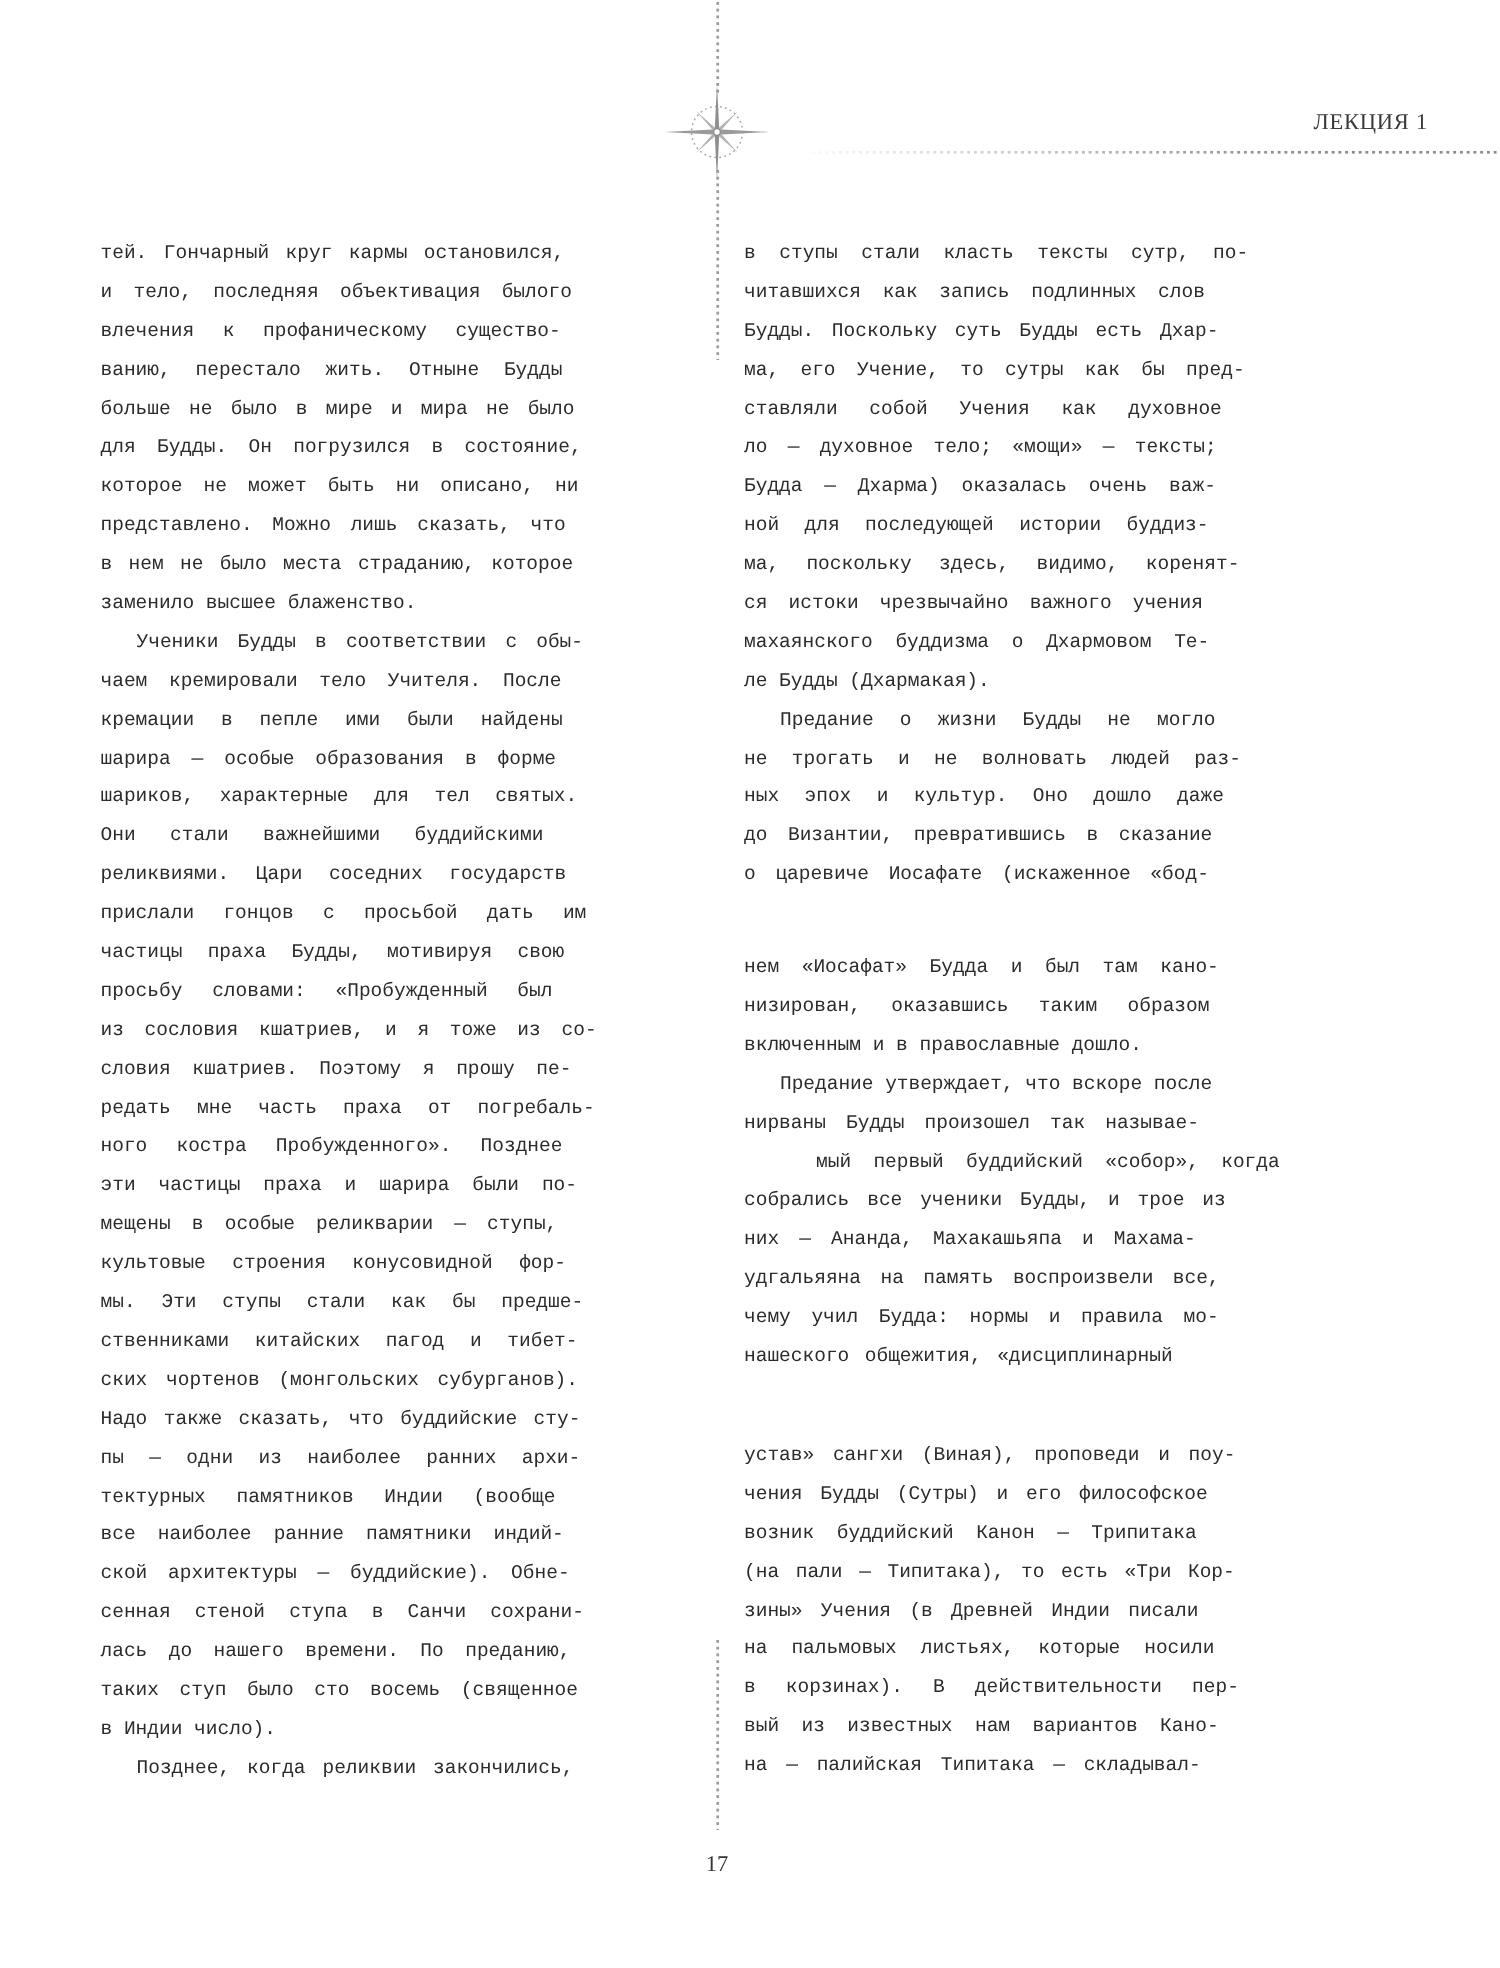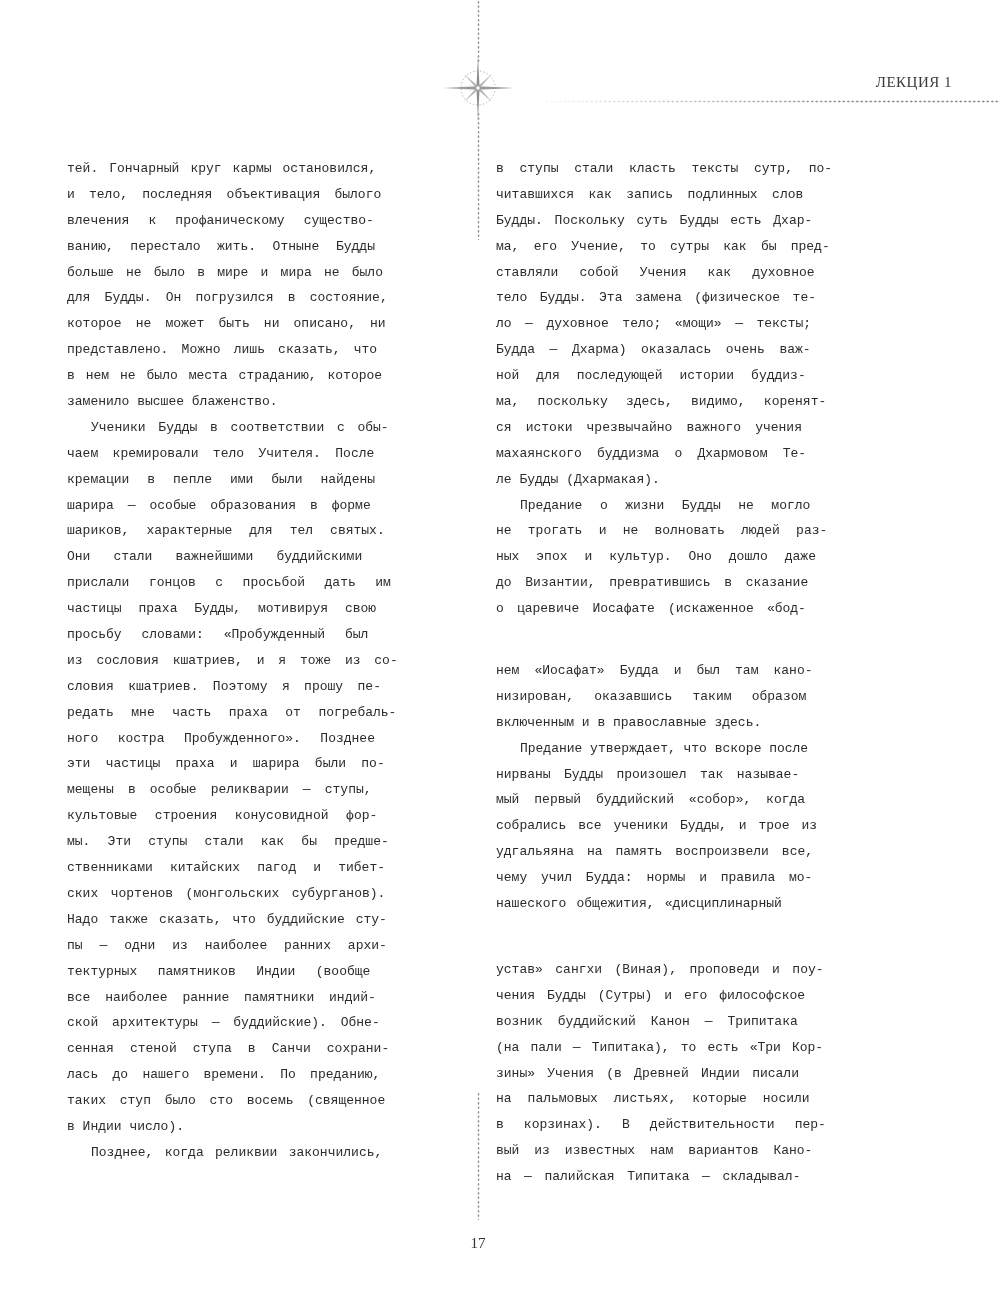--- a/index.html
+++ b/index.html
@@ -78,20 +78,21 @@
       <span class="line" style="word-spacing: 6.29948px; text-align: left; text-align-last: left;">которое не может быть ни описано, ни</span>
       <span class="line" style="word-spacing: 5.36328px; text-align: left; text-align-last: left;">представлено. Можно лишь сказать, что</span>
       <span class="line" style="word-spacing: 3.11198px; text-align: left; text-align-last: left;">в нем не было места страданию, которое</span>
       <span class="line last">заменило высшее блаженство.</span>
       <span class="line indent" style="word-spacing: 4.925px; text-align: left; text-align-last: left;">Ученики Будды в соответствии с обы-</span>
       <span class="line" style="word-spacing: 6.61328px; text-align: left; text-align-last: left;">чаем кремировали тело Учителя. После</span>
       <span class="line" style="word-spacing: 10.1219px; text-align: left; text-align-last: left;">кремации в пепле ими были найдены</span>
       <span class="line" style="word-spacing: 6.13438px; text-align: left; text-align-last: left;">шарира — особые образования в форме</span>
       <span class="line" style="word-spacing: 9.21875px; text-align: left; text-align-last: left;">шариков, характерные для тел святых.</span>
       <span class="line" style="word-spacing: 15.1927px; text-align: left; text-align-last: left;">Они стали важнейшими буддийскими</span>
+      <span class="line" style="word-spacing: 9.88542px; text-align: left; text-align-last: left;">реликвиями. Цари соседних государств</span>
       <span class="line" style="word-spacing: 11.725px; text-align: left; text-align-last: left;">прислали гонцов с просьбой дать им</span>
       <span class="line" style="word-spacing: 9.03125px; text-align: left; text-align-last: left;">частицы праха Будды, мотивируя свою</span>
       <span class="line" style="word-spacing: 12.0156px; text-align: left; text-align-last: left;">просьбу словами: «Пробужденный был</span>
       <span class="line" style="word-spacing: 6.01116px; text-align: left; text-align-last: left;">из сословия кшатриев, и я тоже из со-</span>
       <span class="line" style="word-spacing: 6.61875px; text-align: left; text-align-last: left;">словия кшатриев. Поэтому я прошу пе-</span>
       <span class="line" style="word-spacing: 9.70937px; text-align: left; text-align-last: left;">редать мне часть праха от погребаль-</span>
       <span class="line" style="word-spacing: 11.6406px; text-align: left; text-align-last: left;">ного костра Пробужденного». Позднее</span>
       <span class="line" style="word-spacing: 7.4401px; text-align: left; text-align-last: left;">эти частицы праха и шарира были по-</span>
       <span class="line" style="word-spacing: 6.3px; text-align: left; text-align-last: left;">мещены в особые реликварии — ступы,</span>
       <span class="line" style="word-spacing: 9.82292px; text-align: left; text-align-last: left;">культовые строения конусовидной фор-</span>
@@ -108,40 +109,40 @@
       <span class="line" style="word-spacing: 5.91563px; text-align: left; text-align-last: left;">таких ступ было сто восемь (священное</span>
       <span class="line last">в Индии число).</span>
       <span class="line indent" style="word-spacing: 3.47917px; text-align: left; text-align-last: left;">Позднее, когда реликвии закончились,</span>
     </div>
   <div class="column right" id="col-right">
       <span class="line" style="word-spacing: 7.90625px; text-align: left; text-align-last: left;">в ступы стали класть тексты сутр, по-</span>
       <span class="line" style="word-spacing: 6.60938px; text-align: left; text-align-last: left;">читавшихся как запись подлинных слов</span>
       <span class="line" style="word-spacing: 3.97187px; text-align: left; text-align-last: left;">Будды. Поскольку суть Будды есть Дхар-</span>
       <span class="line" style="word-spacing: 6.43973px; text-align: left; text-align-last: left;">ма, его Учение, то сутры как бы пред-</span>
       <span class="line" style="word-spacing: 13.3242px; text-align: left; text-align-last: left;">ставляли собой Учения как духовное</span>
-      <span class="line" style="word-spacing: 4.70937px; text-align: left; text-align-last: left;">тело Будды. Эта замена (физическое те-</span>
       <span class="line" style="word-spacing: 5.70573px; text-align: left; text-align-last: left;">ло — духовное тело; «мощи» — тексты;</span>
       <span class="line" style="word-spacing: 6.75px; text-align: left; text-align-last: left;">Будда — Дхарма) оказалась очень важ-</span>
       <span class="line" style="word-spacing: 9.16016px; text-align: left; text-align-last: left;">ной для последующей истории буддиз-</span>
       <span class="line" style="word-spacing: 10.4023px; text-align: left; text-align-last: left;">ма, поскольку здесь, видимо, коренят-</span>
       <span class="line" style="word-spacing: 6.27734px; text-align: left; text-align-last: left;">ся истоки чрезвычайно важного учения</span>
       <span class="line" style="word-spacing: 7.33203px; text-align: left; text-align-last: left;">махаянского буддизма о Дхармовом Те-</span>
       <span class="line last">ле Будды (Дхармакая).</span>
       <span class="line indent" style="word-spacing: 9.7px; text-align: left; text-align-last: left;">Предание о жизни Будды не могло</span>
       <span class="line" style="word-spacing: 8.41146px; text-align: left; text-align-last: left;">не трогать и не волновать людей раз-</span>
       <span class="line" style="word-spacing: 9.11719px; text-align: left; text-align-last: left;">ных эпох и культур. Оно дошло даже</span>
       <span class="line" style="word-spacing: 5.88672px; text-align: left; text-align-last: left;">до Византии, превратившись в сказание</span>
       <span class="line" style="word-spacing: 5.31641px; text-align: left; text-align-last: left;">о царевиче Иосафате (искаженное «бод-</span>
       <span class="line" style="word-spacing: 7.2474px; text-align: left; text-align-last: left; margin-top: 36px;">нем «Иосафат» Будда и был там кано-</span>
       <span class="line" style="word-spacing: 12.4219px; text-align: left; text-align-last: left;">низирован, оказавшись таким образом</span>
-      <span class="line last">включенным и в православные здесь.</span>
+      <span class="line last">включенным и в православные дошло.</span>
       <span class="line indent" style="letter-spacing: -0.0135135px; text-align: left; text-align-last: left;">Предание утверждает, что вскоре после</span>
       <span class="line" style="word-spacing: 5.59375px; text-align: left; text-align-last: left;">нирваны Будды произошел так называе-</span>
-      <span class="line" style="word-spacing: 7.07031px; text-align: left; text-align-last: left;">мый первый буддийский «собор», когда</span>
+      <span class="line" style="word-spacing: 7.07031px; text-align: left; text-align-last: left; margin-left: 48px;">мый первый буддийский «собор», когда</span>
       <span class="line" style="word-spacing: 4.11458px; text-align: left; text-align-last: left;">собрались все ученики Будды, и трое из</span>
+      <span class="line" style="word-spacing: 5.61875px; text-align: left; text-align-last: left;">них — Ананда, Махакашьяпа и Махама-</span>
       <span class="line" style="word-spacing: 5.14844px; text-align: left; text-align-last: left;">удгальяяна на память воспроизвели все,</span>
       <span class="line" style="word-spacing: 5.92708px; text-align: left; text-align-last: left;">чему учил Будда: нормы и правила мо-</span>
       <span class="line" style="word-spacing: 2.47656px; text-align: left; text-align-last: left;">нашеского общежития, «дисциплинарный</span>
       <span class="line" style="word-spacing: 4.66563px; text-align: left; text-align-last: left; margin-top: 40px;">устав» сангхи (Виная), проповеди и поу-</span>
       <span class="line" style="word-spacing: 4.09375px; text-align: left; text-align-last: left;">чения Будды (Сутры) и его философское</span>
       <span class="line" style="word-spacing: 7.17578px; text-align: left; text-align-last: left;">возник буддийский Канон — Трипитака</span>
       <span class="line" style="word-spacing: 3.27455px; text-align: right; text-align-last: left;">(на пали — Типитака), то есть «Три Кор-</span>
       <span class="line" style="word-spacing: 4.41875px; text-align: left; text-align-last: left;">зины» Учения (в Древней Индии писали</span>
       <span class="line" style="word-spacing: 8.19141px; text-align: left; text-align-last: left;">на пальмовых листьях, которые носили</span>
       <span class="line" style="word-spacing: 12.2695px; text-align: left; text-align-last: left;">в корзинах). В действительности пер-</span>

